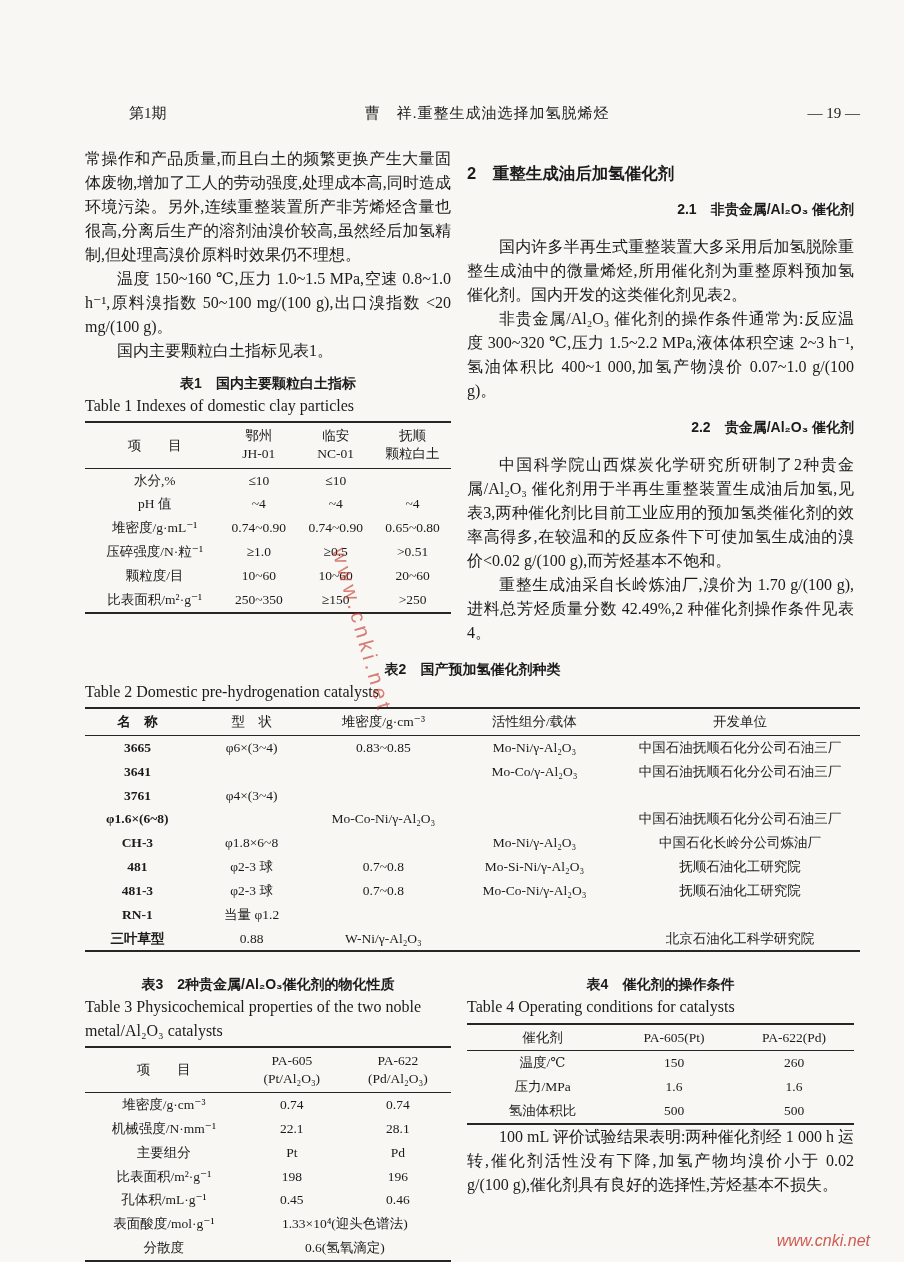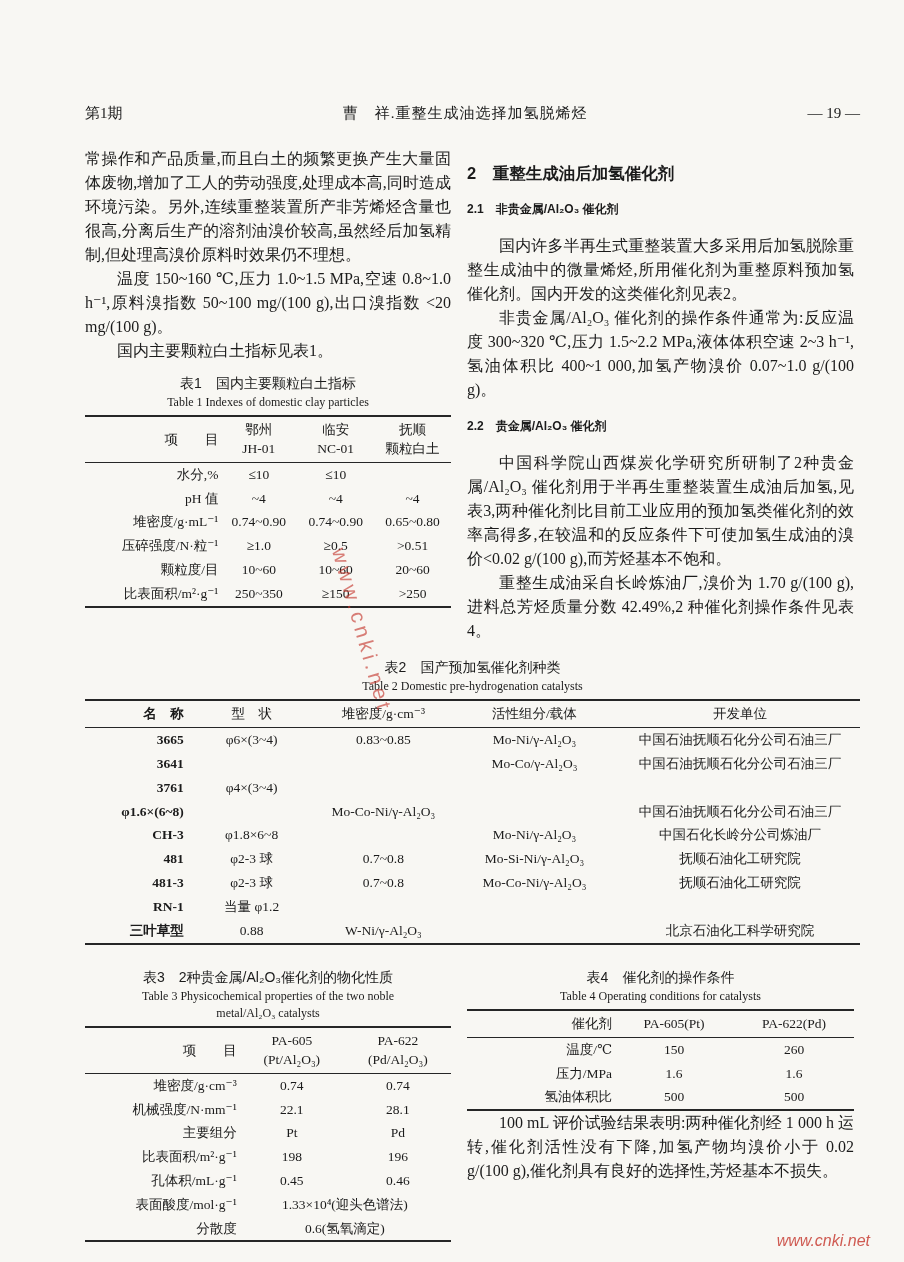--- a/index.html
+++ b/index.html
@@ -4,49 +4,49 @@
 <style>
   html,body { margin:0; padding:0; background:#e8e6e1; }
   .page {
     position:relative; width:904px; height:1262px; margin:0 auto;
     background:#f8f7f3; color:#1b1b1b; overflow:hidden;
     font-family:"Liberation Serif","DejaVu Serif",serif;
   }
   .content { position:absolute; left:85px; top:104px; width:775px; }
 
   .pagehead { display:flex; justify-content:space-between; align-items:baseline;
-    font-size:15px; margin-bottom:24px; }
+    font-size:15px; margin-bottom:24px;margin-left:44px; }
   .pagehead .mid { letter-spacing:1px; }
 
   .cols { display:flex; gap:16px; }
   .col-l { width:366px; }
   .col-r { width:387px; }
 
   p.body-p { margin:0; font-size:16px; line-height:1.5; text-align:justify; }
   .indent { text-indent:2em; }
 
   .h-sec, .h-sub {
     margin:16px 0; font-size:16.5px; font-weight:bold; text-align:left;
     font-family:"Liberation Sans","DejaVu Sans",sans-serif;
   }
-  .h-sub { font-size:12px; }
-
-  .cap-zh { text-align:center; font-weight:normal; font-size:14px; line-height:1.5;
+  .h-sub { font-size:14px;text-align:right; }
+
+  .cap-zh { text-align:center; font-weight:bold; font-size:14px; line-height:1.5;
     font-family:"Liberation Sans","DejaVu Sans",sans-serif; }
-  .cap-en { text-align:center; font-size:12px; line-height:1.45; }
+  .cap-en { text-align:left; font-size:16px; line-height:1.45; }
 
   table.sci { width:100%; border-collapse:collapse; table-layout:fixed; margin-top:4px;
     border-top:2px solid #262626; border-bottom:2px solid #262626; }
   table.sci th { font-weight:normal; }
   table.sci th, table.sci td {
     font-size:13.5px; line-height:1.32; padding:3px 2px; text-align:center;
     overflow:hidden; white-space:nowrap;
   }
   table.sci thead tr th { border-bottom:1px solid #262626; padding:4px 2px; }
-  table.sci td:first-child, table.sci th:first-child { text-align:right; padding-left:6px; }
+  table.sci td:first-child, table.sci th:first-child { text-align:center; padding-left:6px; }
   table.sci th div { line-height:1.35; }
   .t2 td:first-child, .t2 th:first-child { padding-left:10px;font-weight:bold; }
 
   .t1wrap { margin-top:10px; }
   .table2block { margin-top:14px; }
   .bottom { margin-top:22px; }
   .t4para { margin-top:18px; }
 
   .watermark-diagonal {
     position:absolute; left:350px; top:545px; z-index:5;

